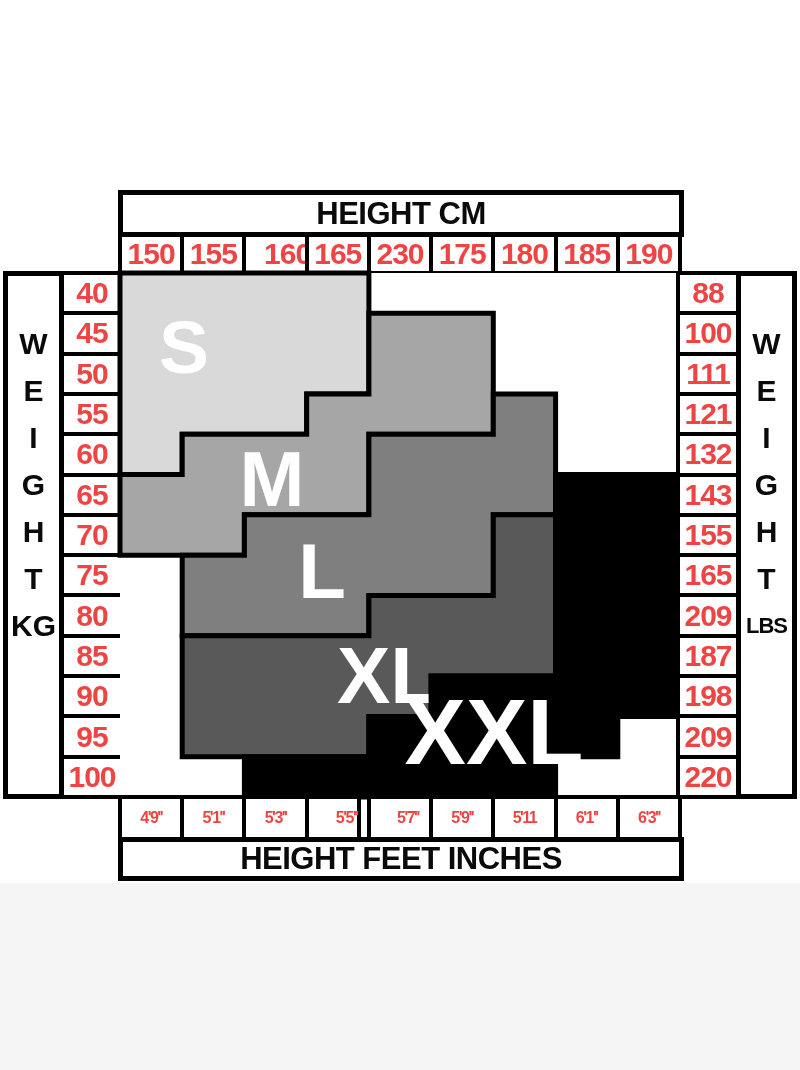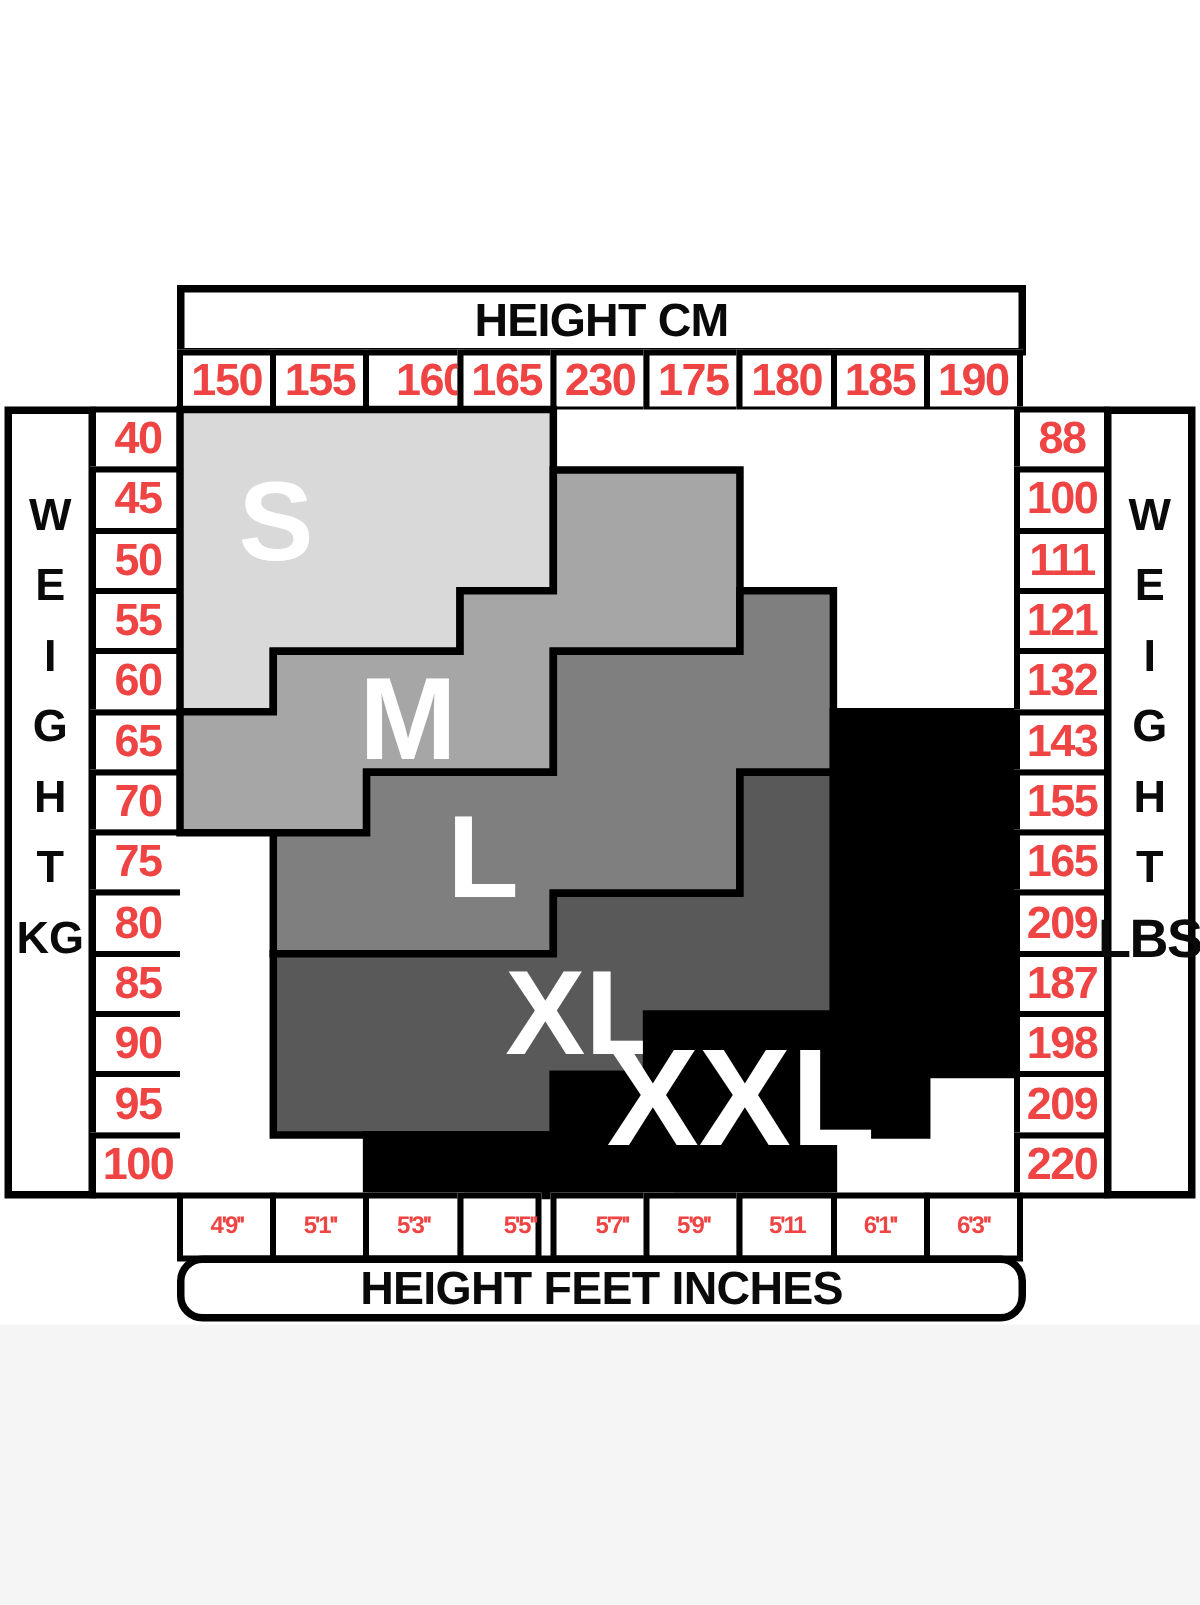--- a/index.html
+++ b/index.html
@@ -21,21 +21,21 @@
     font-weight:bold; color:#ef4444; font-size:30px; letter-spacing:-1px; white-space:nowrap;
   }
   .cell.ft { font-size:16px; letter-spacing:-1.5px; }
   .unit-col {
     display:flex; flex-direction:column; align-items:center; justify-content:flex-start;
     padding-top:44px;
   }
   .unit-col span {
     display:block; line-height:47px; font-weight:bold; color:#0a0a0a; font-size:30px; text-align:center;
   }
-  .unit-col span.unit-sm { font-size:36px; letter-spacing:-1px; }
+  .unit-col span.unit-sm { font-size:22px; letter-spacing:-1px; }
   #grid-svg { position:absolute; left:120px; top:273px; overflow:visible; }
   .bottom-area { background:#f5f5f5; }
 </style>
 </head>
 <body>
 
 <div class="abs frame" style="left:118px; top:190px; width:566px; height:47px;">
   <span class="title-text">HEIGHT CM</span>
 </div>
 
@@ -123,17 +123,17 @@
     <div class="cell ft" style="left: 62.2222px; top: 0px; width: 66.2222px; height: 46px;">5'1''</div>
     <div class="cell ft" style="left: 124.444px; top: 0px; width: 66.2222px; height: 46px;">5'3''</div>
     <div class="cell ft" style="left: 186.667px; top: 0px; width: 56px; height: 46px; padding-left: 28px;">5'5''</div>
     <div class="cell ft" style="left: 248.889px; top: 0px; width: 82px; height: 46px; text-align: center;">5'7''</div>
     <div class="cell ft" style="left: 311.111px; top: 0px; width: 66.2222px; height: 46px;">5'9''</div>
     <div class="cell ft" style="left: 373.333px; top: 0px; width: 66.2222px; height: 46px;">5'11</div>
     <div class="cell ft" style="left: 435.556px; top: 0px; width: 66.2222px; height: 46px;">6'1''</div>
     <div class="cell ft" style="left: 497.778px; top: 0px; width: 66.2222px; height: 46px;">6'3''</div>
   </div>
 
-<div class="abs frame" style="left:118px; top:837px; width:566px; height:44px;border-radius:17px;">
+<div class="abs frame" style="left:118px; top:837px; width:566px; height:44px;">
   <span class="title-text">HEIGHT FEET INCHES</span>
 </div>
 
 <div class="abs bottom-area" style="left:0px; top:883px; width:800px; height:187px;"></div>
 
 </body></html>

